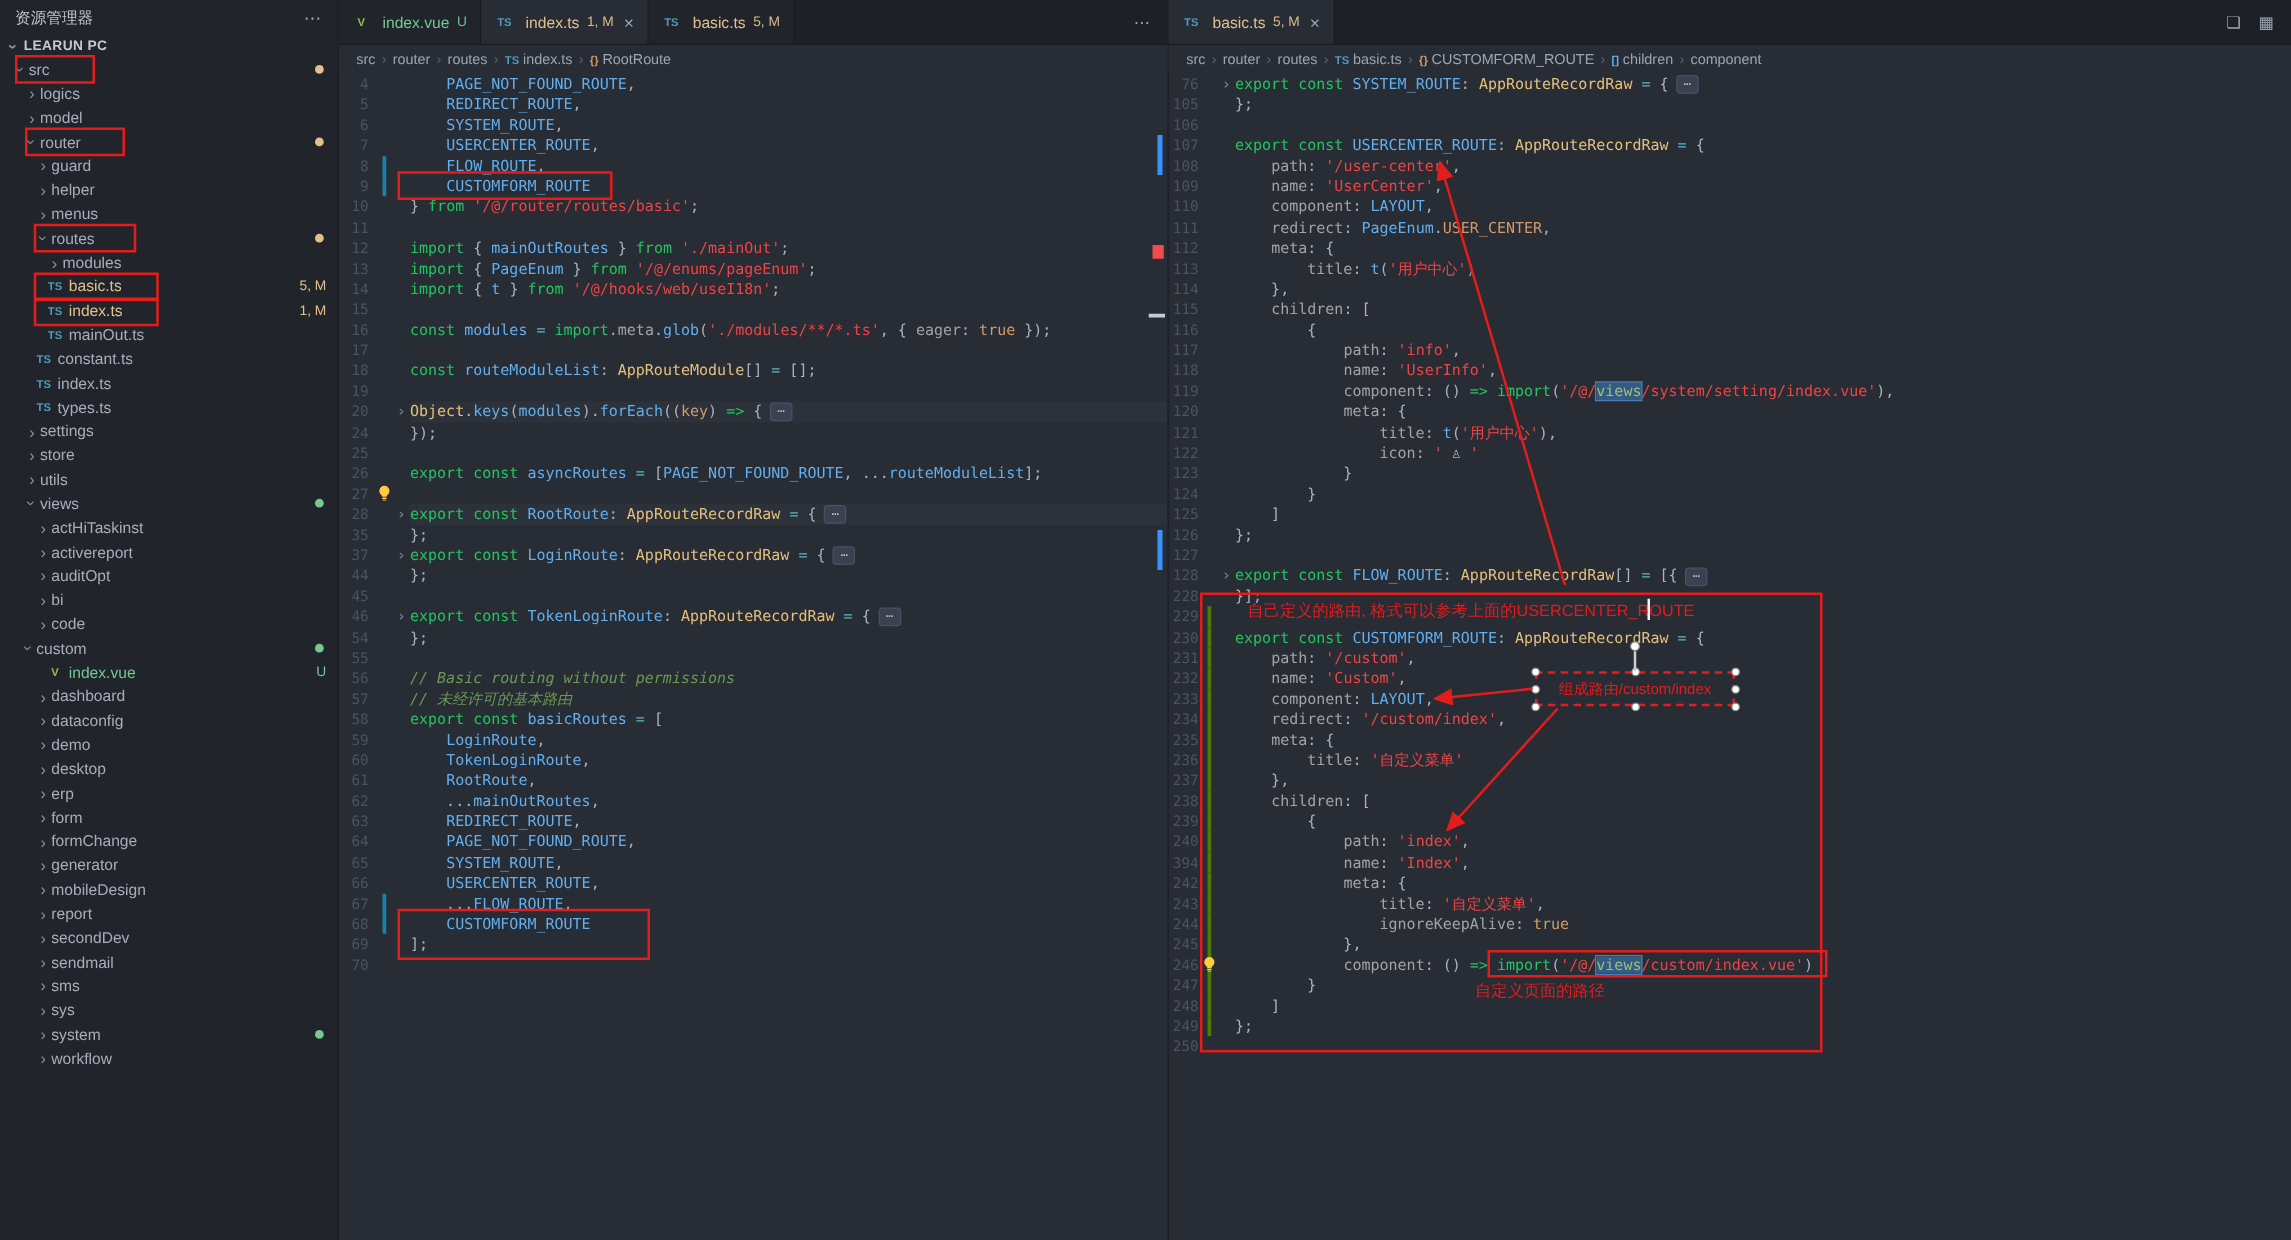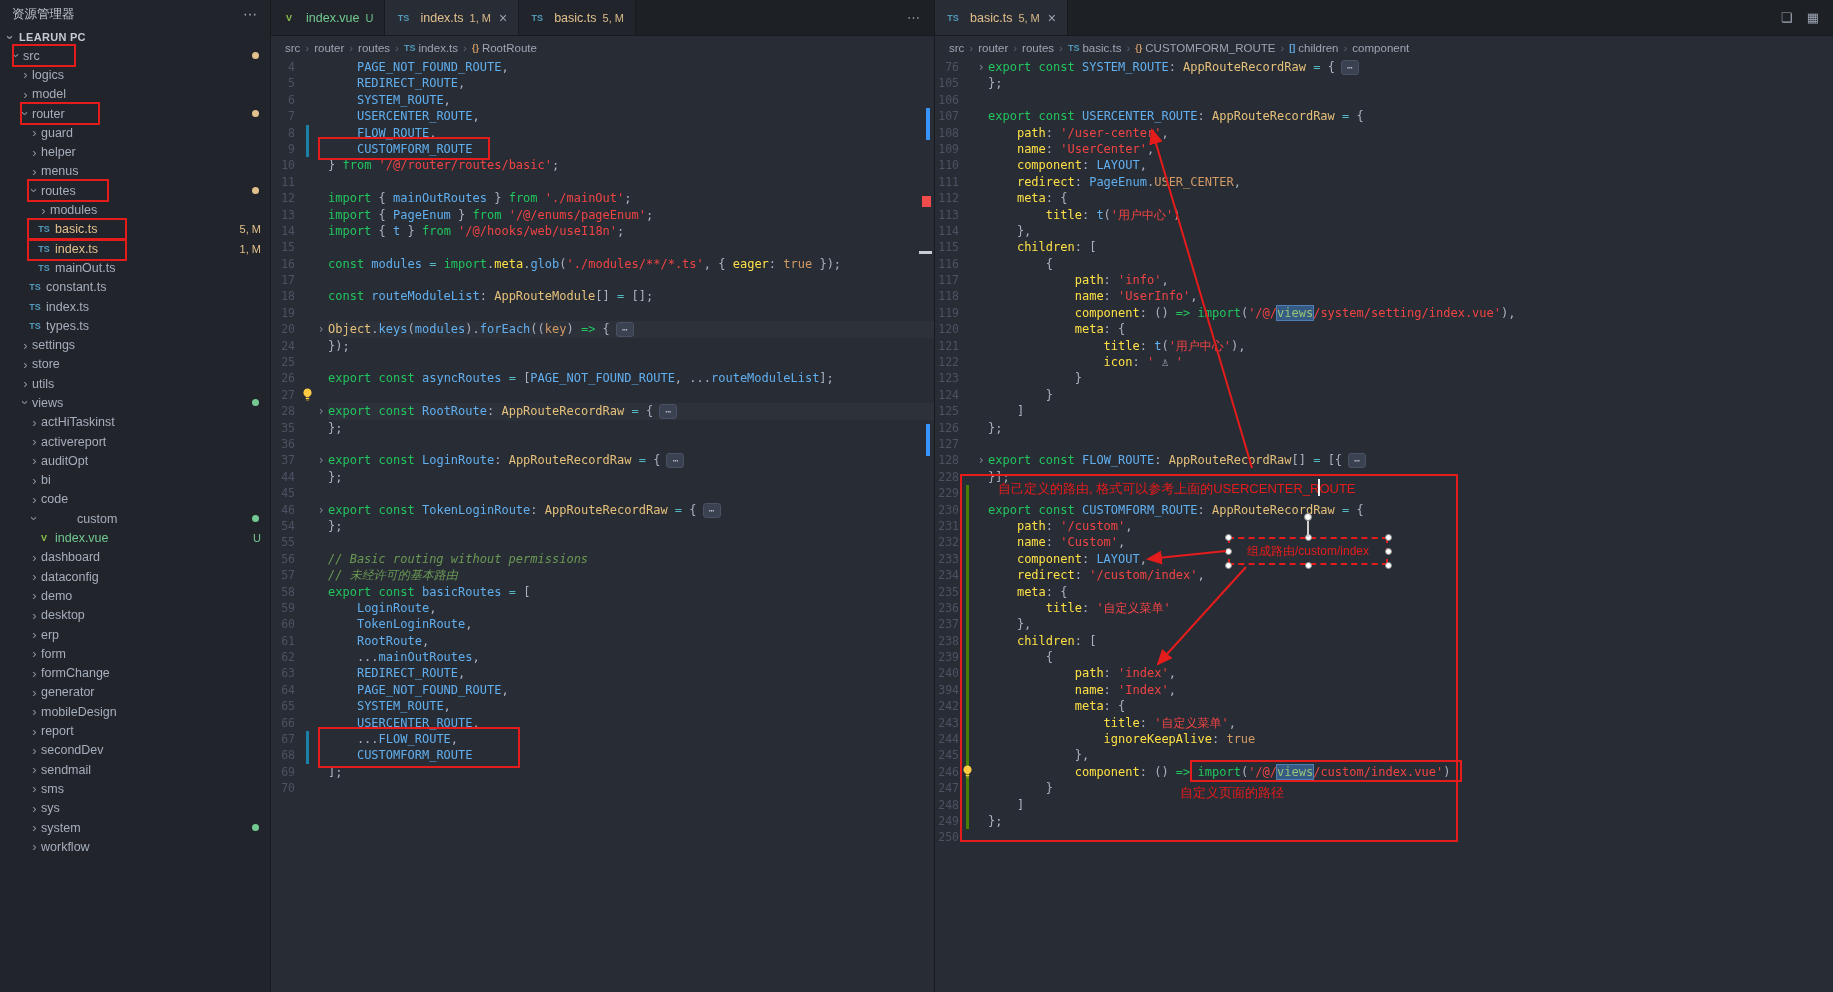--- a/index.html
+++ b/index.html
@@ -43,21 +43,21 @@
   .lnum{flex:none;text-align:right;color:#4b5363;font-size:11.5px;}
   #mid .lnum{width:24px;padding-right:10px;}
   #right .lnum{width:24px;padding-right:6px;}
   .ldec{width:9px;flex:none;position:relative;}
   .gbar{position:absolute;left:1px;top:0;bottom:0;width:3px;}
   .bulb{position:absolute;left:-3px;top:1px;}
   .lfold{width:14px;flex:none;color:#7d8799;font-size:12px;text-align:center;cursor:pointer;}
   .lbody{flex:1;color:#abb2bf;}
   .lbody.hl{background:#2c313a;}
   .tk-p{color:#abb2bf;}.tk-k{color:#22c55e;}.tk-i{color:#61afef;}.tk-t{color:#e5c07b;}
-  .tk-s{color:#ef4444;}.tk-r{color:#fde047;}.tk-n{color:#d19a66;}.tk-o{color:#56b6c2;}
+  .tk-s{color:#ef4444;}.tk-r{color:#a3a3a3;}.tk-n{color:#d19a66;}.tk-o{color:#56b6c2;}
   .tk-c{color:#6a9955;font-style:italic;}
   .tk-f{display:inline-block;background:#3a4150;border:1px solid #495162;border-radius:3px;padding:0 5px;margin-left:6px;font-size:10px;line-height:13px;height:13px;color:#b6bdc9;vertical-align:middle;}
   .tk-ssel{color:#98c379;background:#355a83;box-shadow:0 0 0 1px #4f7eb5;}
   
   #anno{position:absolute;inset:0;pointer-events:none;z-index:50;}
   #arrows{position:absolute;inset:0;pointer-events:none;z-index:51;}
   .abox{position:absolute;border:2px solid #e51c1c;box-sizing:border-box;}
   .atext{position:absolute;color:#e51c1c;font-size:13px;white-space:nowrap;}
   .atbox{position:absolute;border:2px dashed #e51c1c;color:#e51c1c;font-size:12px;display:flex;align-items:center;justify-content:center;white-space:nowrap;box-sizing:border-box;}
   .handle{position:absolute;width:7px;height:7px;background:#fff;border:1px solid #8a8a8a;border-radius:50%;box-sizing:border-box;}
@@ -200,21 +200,21 @@
         <div class="trow" style="padding-left: 28px;">
           <span class="chev">›</span>
           <span class="tlabel">bi</span>
           <span class="tspace"></span>
         </div>
         <div class="trow" style="padding-left: 28px;">
           <span class="chev">›</span>
           <span class="tlabel">code</span>
           <span class="tspace"></span>
         </div>
-        <div class="trow" style="padding-left: 28px; gap: 36px;">
+        <div class="trow" style="padding-left: 16px;">
           <span class="chev exp">›</span>
           <span class="tlabel">custom</span>
           <span class="tspace"></span>
           <span class="tdot" style="background: rgb(115, 201, 145);"></span>
         </div>
         <div class="trow" style="padding-left: 37px;">
           <span class="ficon vue">V</span>
           <span class="tlabel" style="color: rgb(115, 201, 145);">index.vue</span>
           <span class="tspace"></span>
           <span class="tbadge" style="color: rgb(115, 201, 145);">U</span>
@@ -371,21 +371,20 @@
         <div class="cline"><span class="lnum">24</span><span class="ldec"></span><span class="lfold"></span><span class="lbody"><span class="tk-p">});</span></span></div>
         <div class="cline"><span class="lnum">25</span><span class="ldec"></span><span class="lfold"></span><span class="lbody"></span></div>
         <div class="cline"><span class="lnum">26</span><span class="ldec"></span><span class="lfold"></span><span class="lbody"><span class="tk-k">export</span><span class="tk-p"> </span><span class="tk-k">const</span><span class="tk-p"> </span><span class="tk-i">asyncRoutes</span><span class="tk-p"> </span><span class="tk-o">=</span><span class="tk-p"> [</span><span class="tk-i">PAGE_NOT_FOUND_ROUTE</span><span class="tk-p">, ...</span><span class="tk-i">routeModuleList</span><span class="tk-p">];</span></span></div>
         <div class="cline"><span class="lnum">27</span><span class="ldec"><span class="bulb"><svg width="11" height="13" viewBox="0 0 11 13">
                 <path d="M5.5 .5a4.2 4.2 0 0 0-2.3 7.6c.4.3.7.8.7 1.2h3.2c0-.4.3-.9.7-1.2A4.2 4.2 0 0 0 5.5 .5z" fill="#ffcb43"></path>
                 <rect x="3.6" y="9.9" width="3.8" height="1.2" rx=".5" fill="#ffcb43"></rect>
                 <rect x="4.1" y="11.5" width="2.8" height="1" rx=".5" fill="#d0a62f"></rect>
               </svg></span></span><span class="lfold"></span><span class="lbody"></span></div>
         <div class="cline"><span class="lnum">28</span><span class="ldec"></span><span class="lfold">›</span><span class="lbody hl"><span class="tk-k">export</span><span class="tk-p"> </span><span class="tk-k">const</span><span class="tk-p"> </span><span class="tk-i">RootRoute</span><span class="tk-p">: </span><span class="tk-t">AppRouteRecordRaw</span><span class="tk-p"> </span><span class="tk-o">=</span><span class="tk-p"> {</span><span class="tk-f">⋯</span></span></div>
         <div class="cline"><span class="lnum">35</span><span class="ldec"></span><span class="lfold"></span><span class="lbody"><span class="tk-p">};</span></span></div>
-        <div class="cline"><span class="lnum">36</span><span class="ldec"></span><span class="lfold"></span><span class="lbody"></span></div>
         <div class="cline"><span class="lnum">37</span><span class="ldec"></span><span class="lfold">›</span><span class="lbody"><span class="tk-k">export</span><span class="tk-p"> </span><span class="tk-k">const</span><span class="tk-p"> </span><span class="tk-i">LoginRoute</span><span class="tk-p">: </span><span class="tk-t">AppRouteRecordRaw</span><span class="tk-p"> </span><span class="tk-o">=</span><span class="tk-p"> {</span><span class="tk-f">⋯</span></span></div>
         <div class="cline"><span class="lnum">44</span><span class="ldec"></span><span class="lfold"></span><span class="lbody"><span class="tk-p">};</span></span></div>
         <div class="cline"><span class="lnum">45</span><span class="ldec"></span><span class="lfold"></span><span class="lbody"></span></div>
         <div class="cline"><span class="lnum">46</span><span class="ldec"></span><span class="lfold">›</span><span class="lbody"><span class="tk-k">export</span><span class="tk-p"> </span><span class="tk-k">const</span><span class="tk-p"> </span><span class="tk-i">TokenLoginRoute</span><span class="tk-p">: </span><span class="tk-t">AppRouteRecordRaw</span><span class="tk-p"> </span><span class="tk-o">=</span><span class="tk-p"> {</span><span class="tk-f">⋯</span></span></div>
         <div class="cline"><span class="lnum">54</span><span class="ldec"></span><span class="lfold"></span><span class="lbody"><span class="tk-p">};</span></span></div>
         <div class="cline"><span class="lnum">55</span><span class="ldec"></span><span class="lfold"></span><span class="lbody"></span></div>
         <div class="cline"><span class="lnum">56</span><span class="ldec"></span><span class="lfold"></span><span class="lbody"><span class="tk-c">// Basic routing without permissions</span></span></div>
         <div class="cline"><span class="lnum">57</span><span class="ldec"></span><span class="lfold"></span><span class="lbody"><span class="tk-c">// 未经许可的基本路由</span></span></div>
         <div class="cline"><span class="lnum">58</span><span class="ldec"></span><span class="lfold"></span><span class="lbody"><span class="tk-k">export</span><span class="tk-p"> </span><span class="tk-k">const</span><span class="tk-p"> </span><span class="tk-i">basicRoutes</span><span class="tk-p"> </span><span class="tk-o">=</span><span class="tk-p"> [</span></span></div>
         <div class="cline"><span class="lnum">59</span><span class="ldec"></span><span class="lfold"></span><span class="lbody"><span class="tk-p">    </span><span class="tk-i">LoginRoute</span><span class="tk-p">,</span></span></div>

